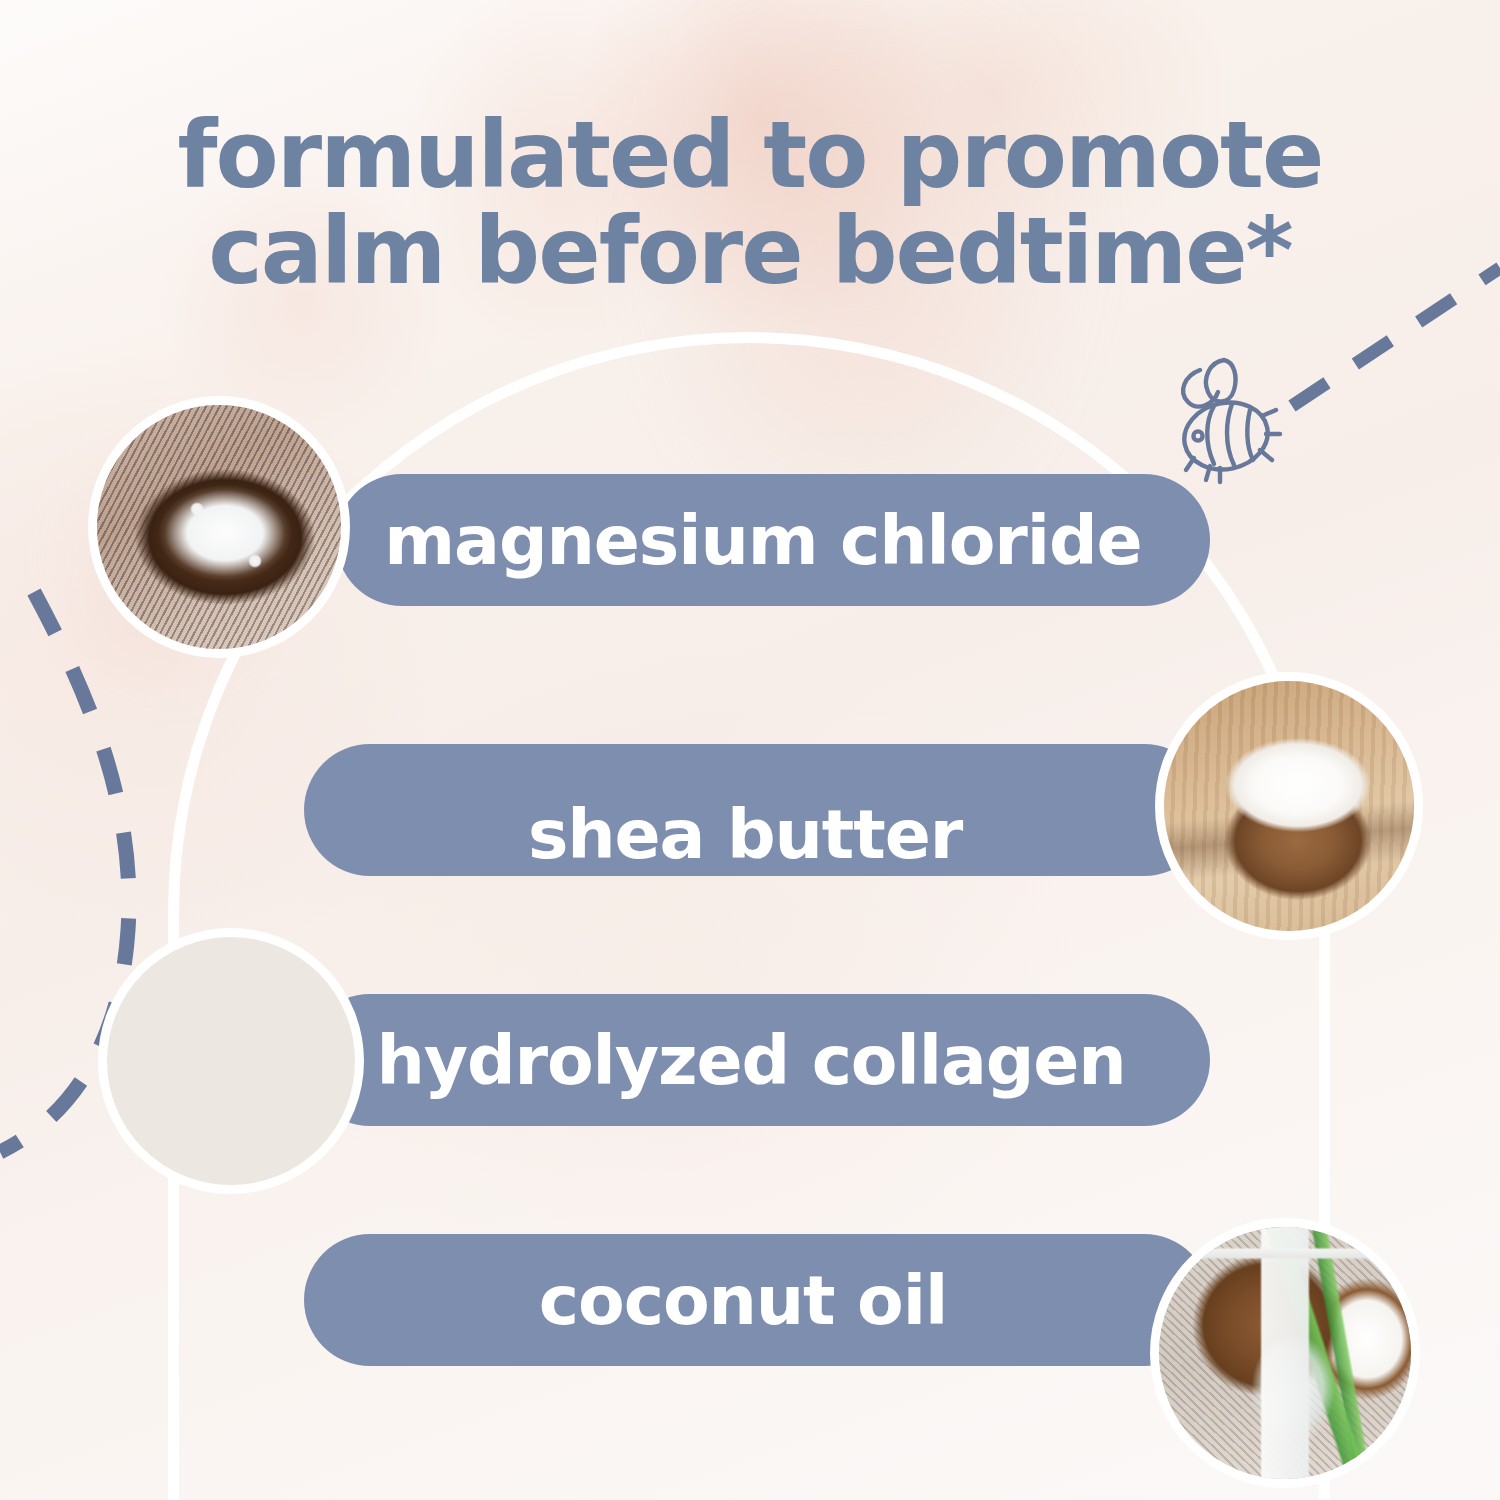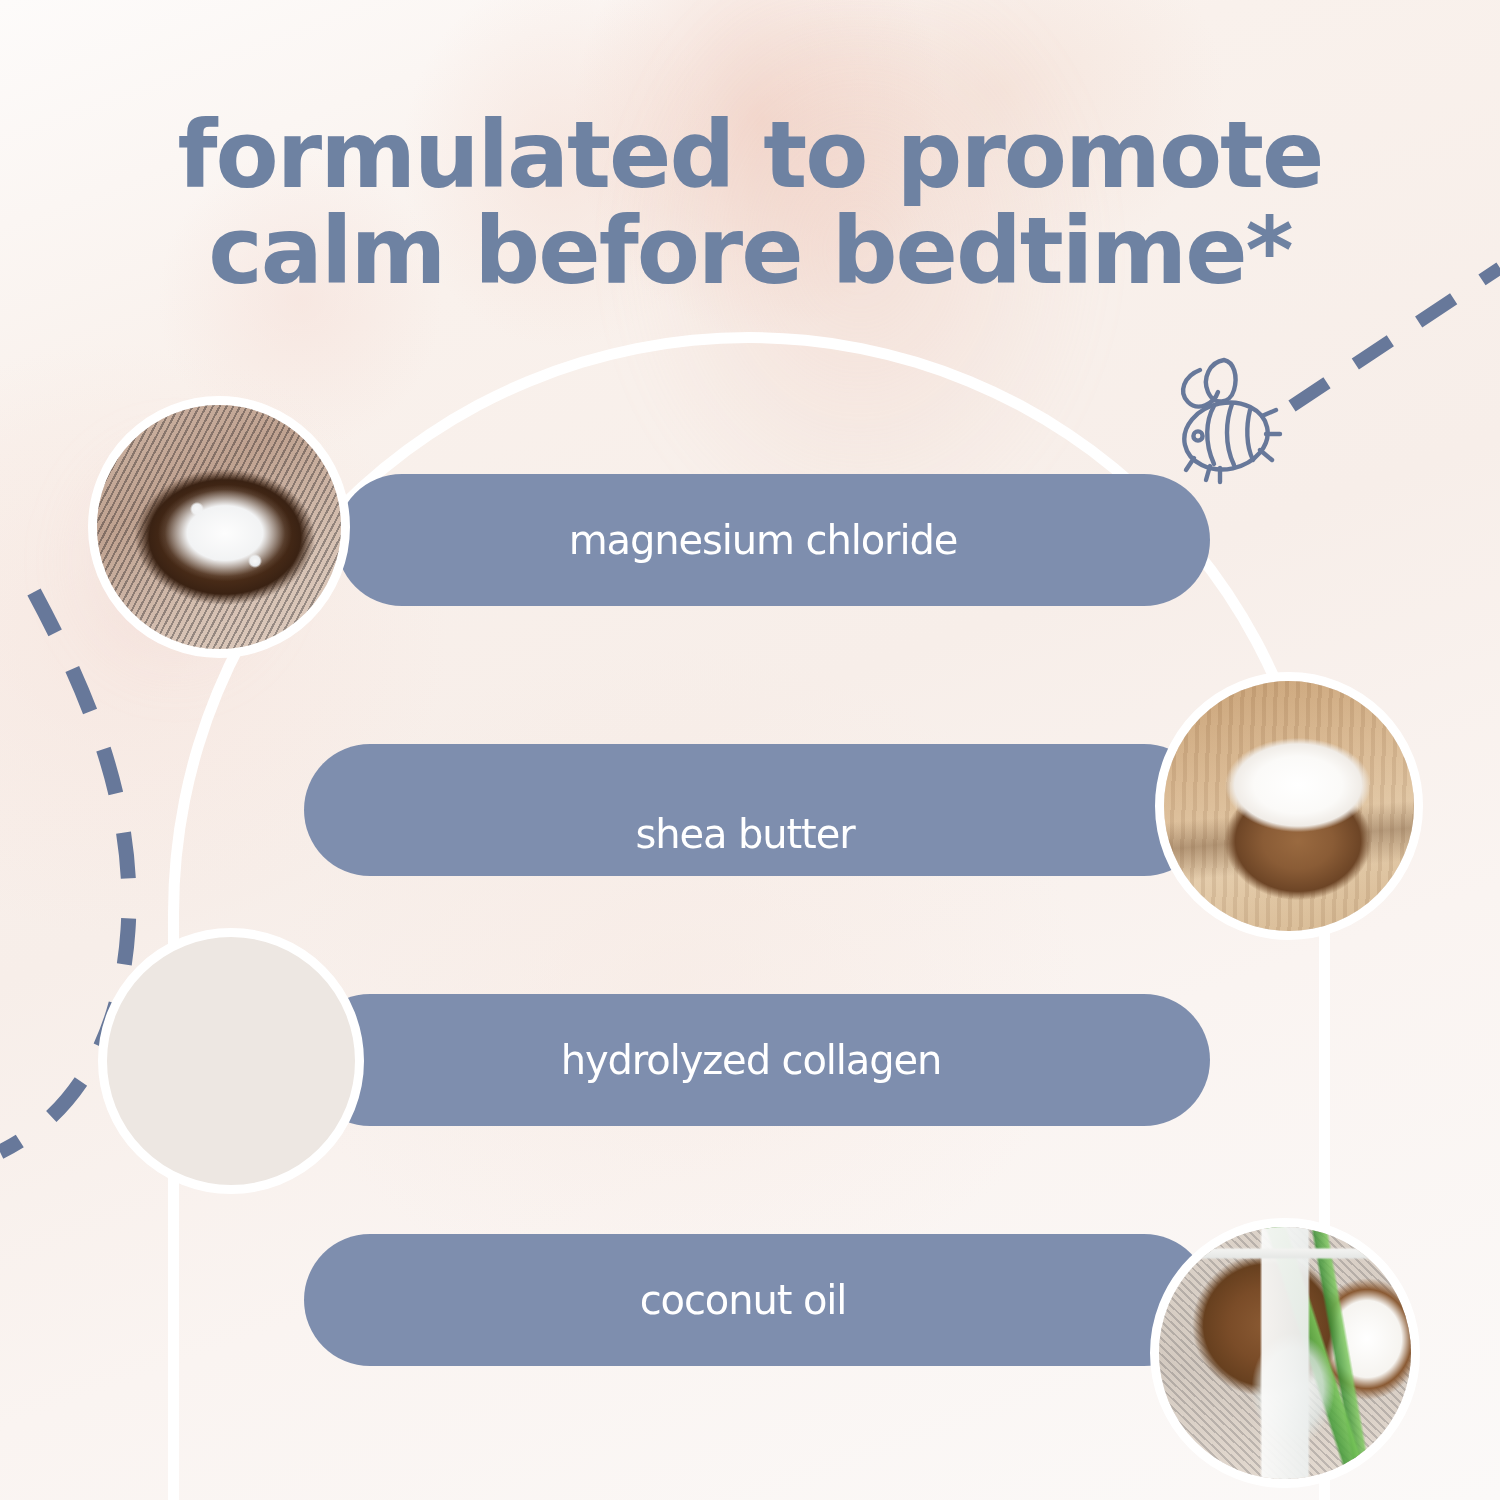--- a/index.html
+++ b/index.html
@@ -76,22 +76,22 @@
     position:absolute;
     height:132px;
     background:#7e8eae;
     border-radius:70px;
     display:flex;
     align-items:center;
     justify-content:center;
   }
   .pill-label {
     color:#ffffff;
-    font-size:40px;
-    font-weight:400;
+    font-size:68px;
+    font-weight:700;
     letter-spacing:-1.1px;
     font-family:"DejaVu Sans", sans-serif;
     white-space:nowrap;
   }
 
   
   .pill-1 { left:336px; top:474px;  width:874px; }
   .pill-2 { left:304px; top:744px;  width:906px; }
   .pill-3 { left:304px; top:994px;  width:906px; }
   .pill-4 { left:304px; top:1234px; width:906px; }

